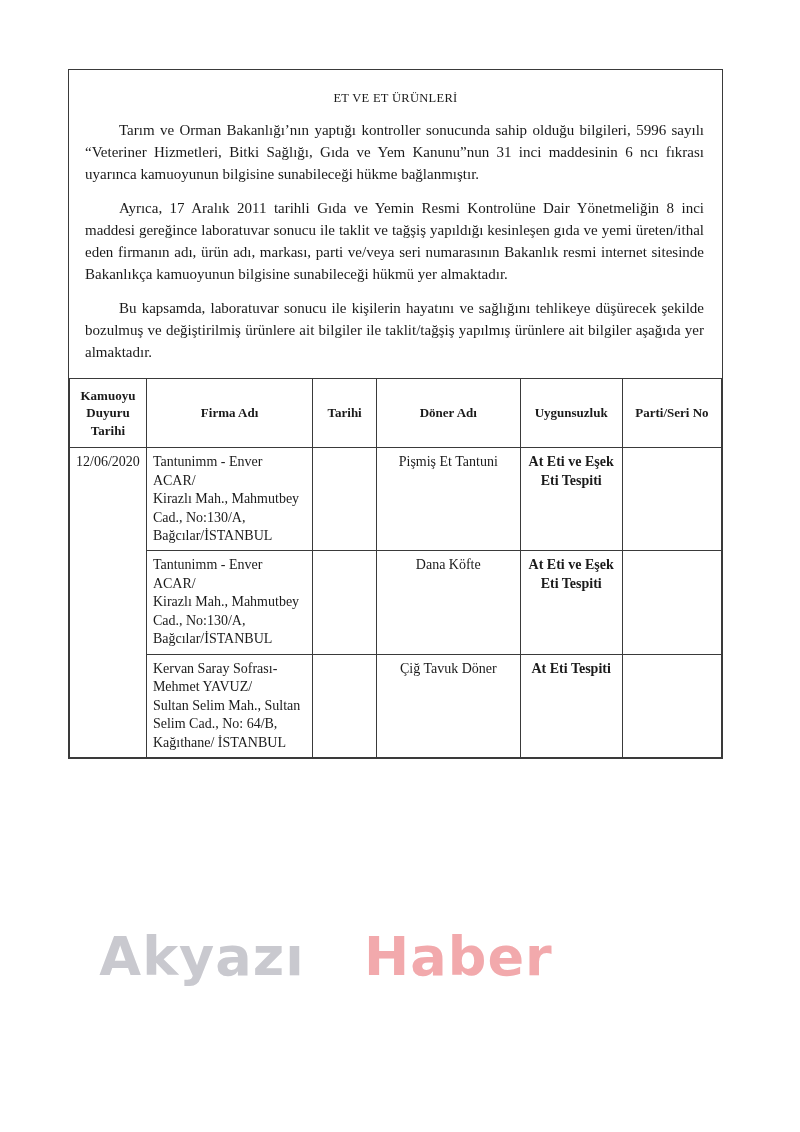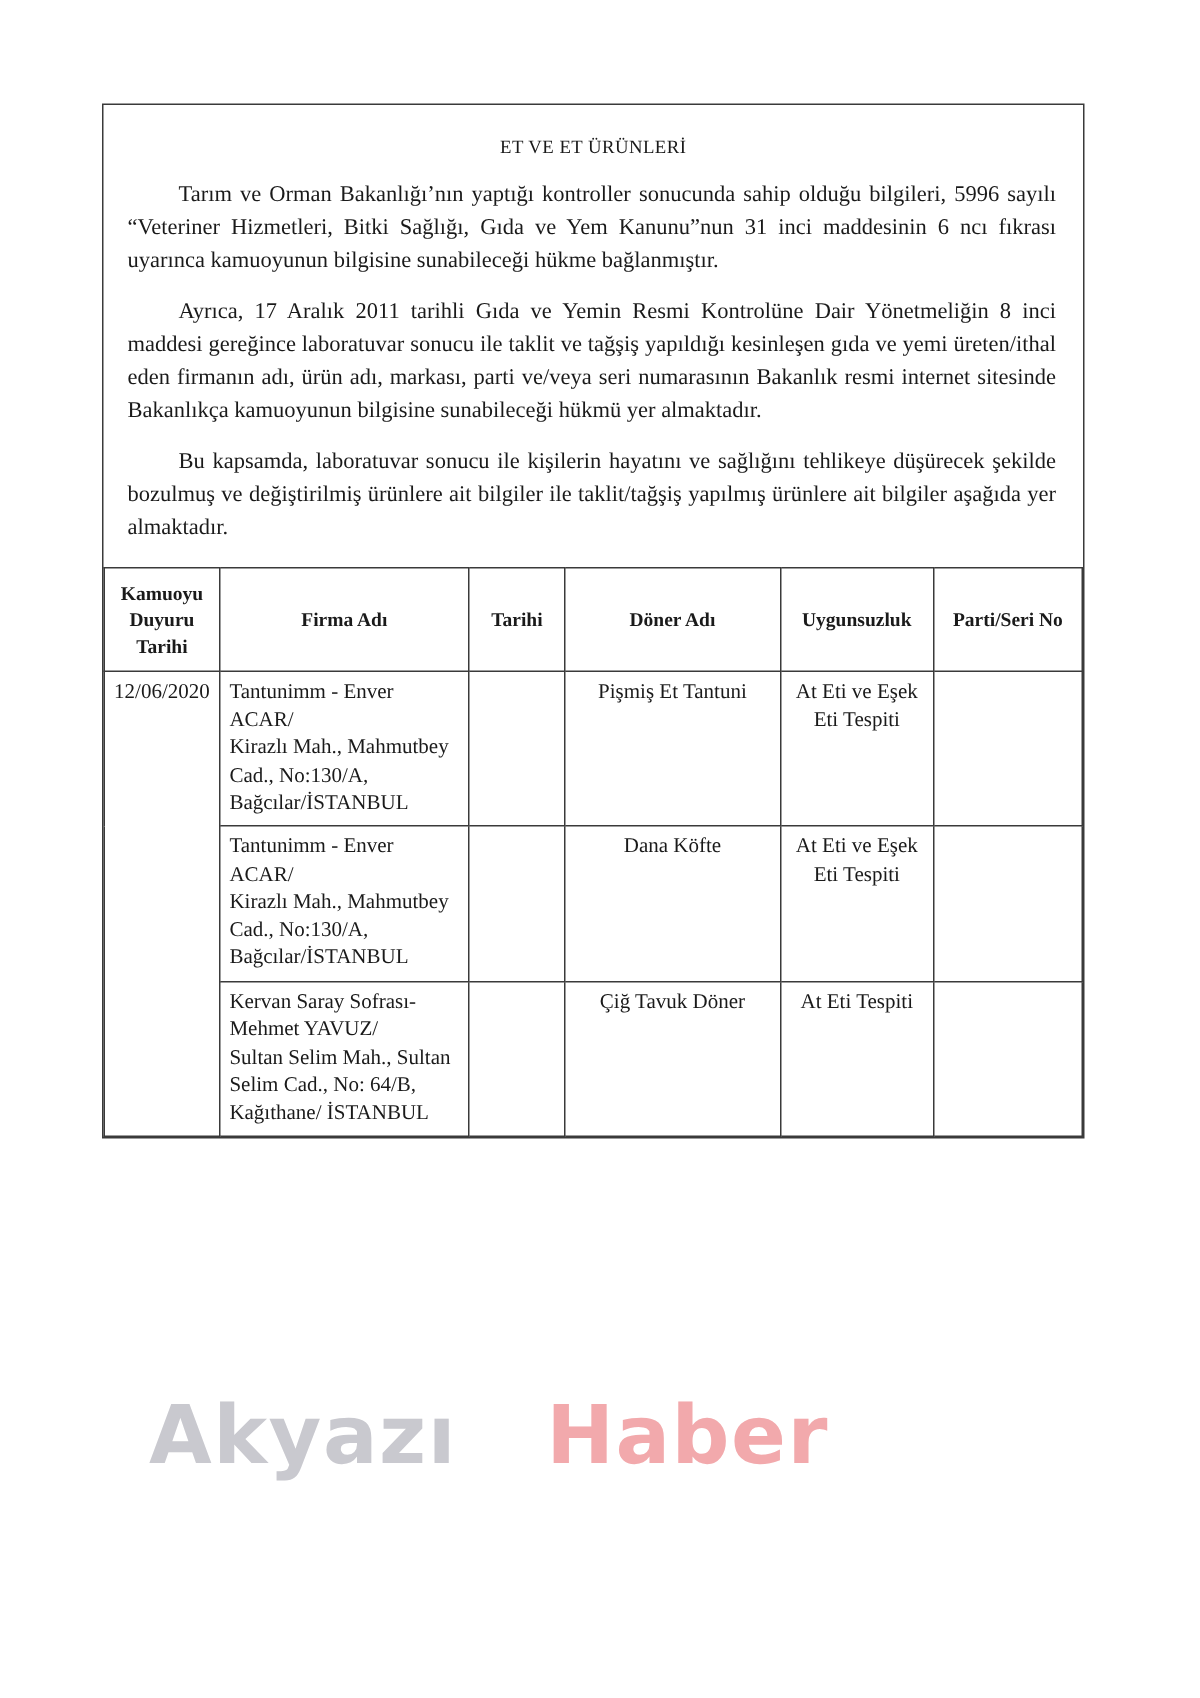--- a/index.html
+++ b/index.html
@@ -107,21 +107,21 @@
     white-space: pre-line;
   }
   td.brand-cell { }
   td.prod-cell {
     text-align: center;
     vertical-align: middle;
   }
   td.uygun-cell {
     text-align: center;
     vertical-align: middle;
-    font-weight: normal;
+    font-weight: bold;
     margin-left: 32px;
   }
   td.parti-cell { }
 
   .watermark {
     position: absolute;
     left: 0;
     top: 925px;
     width: 652px;
     text-align: center;

